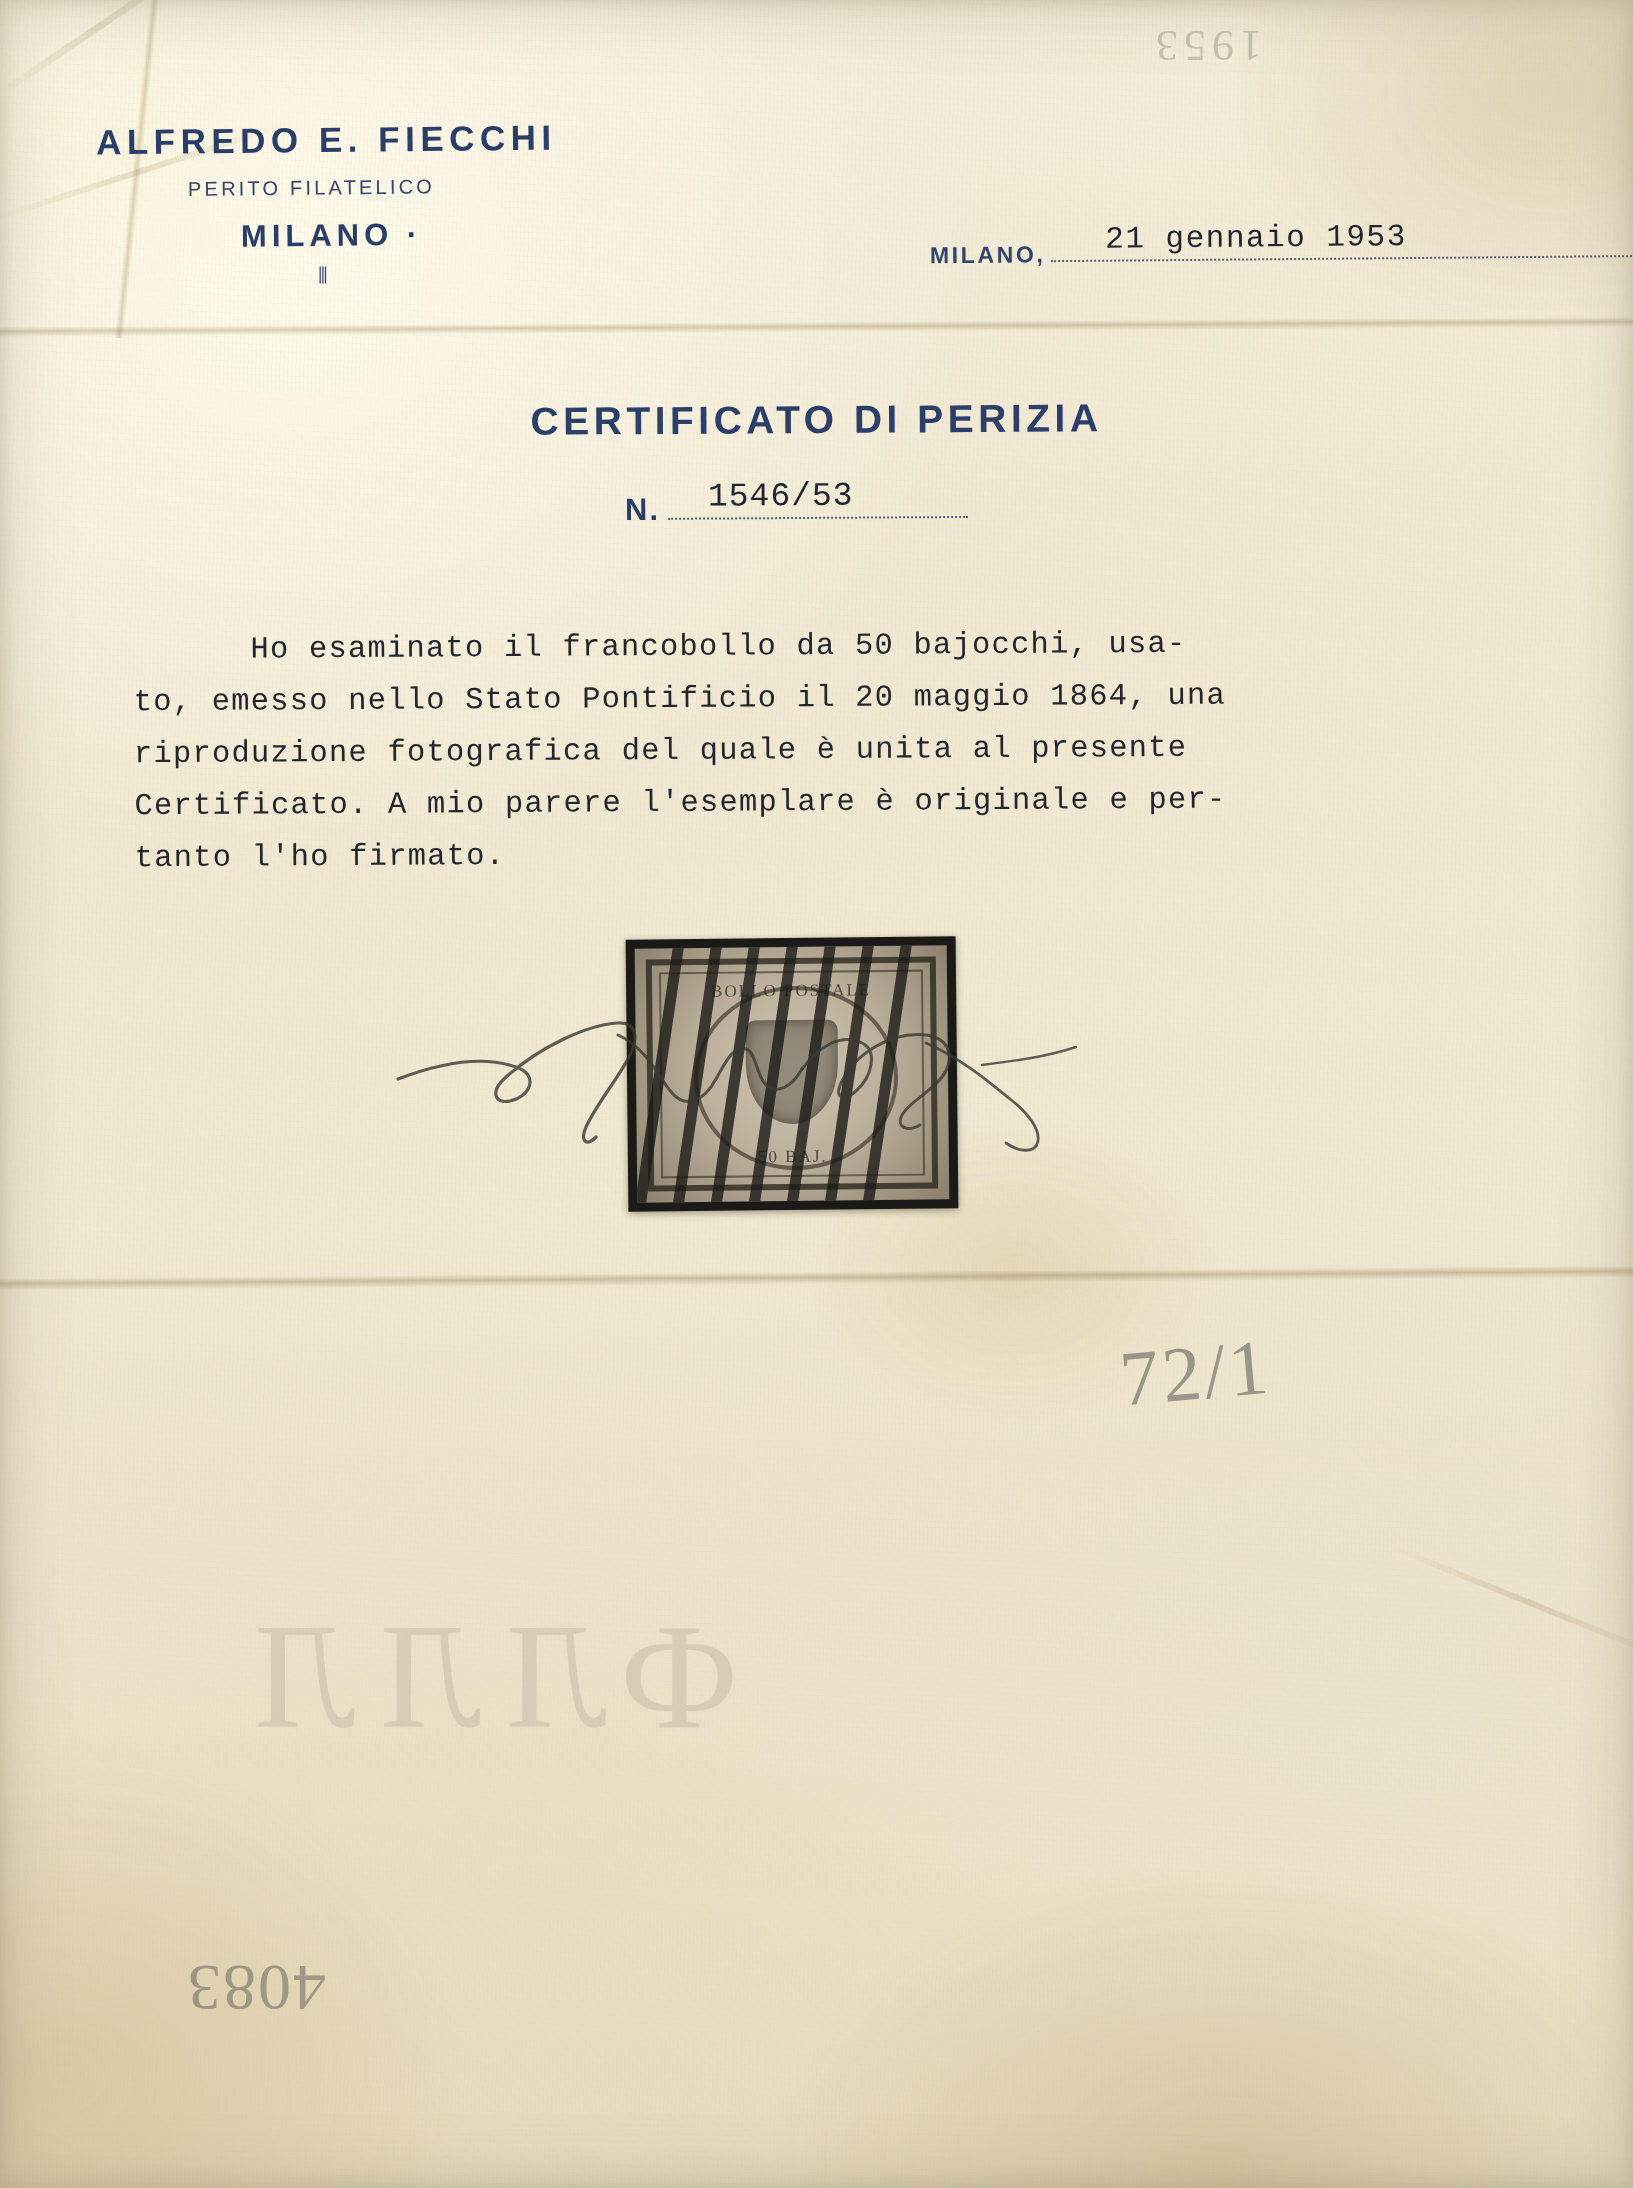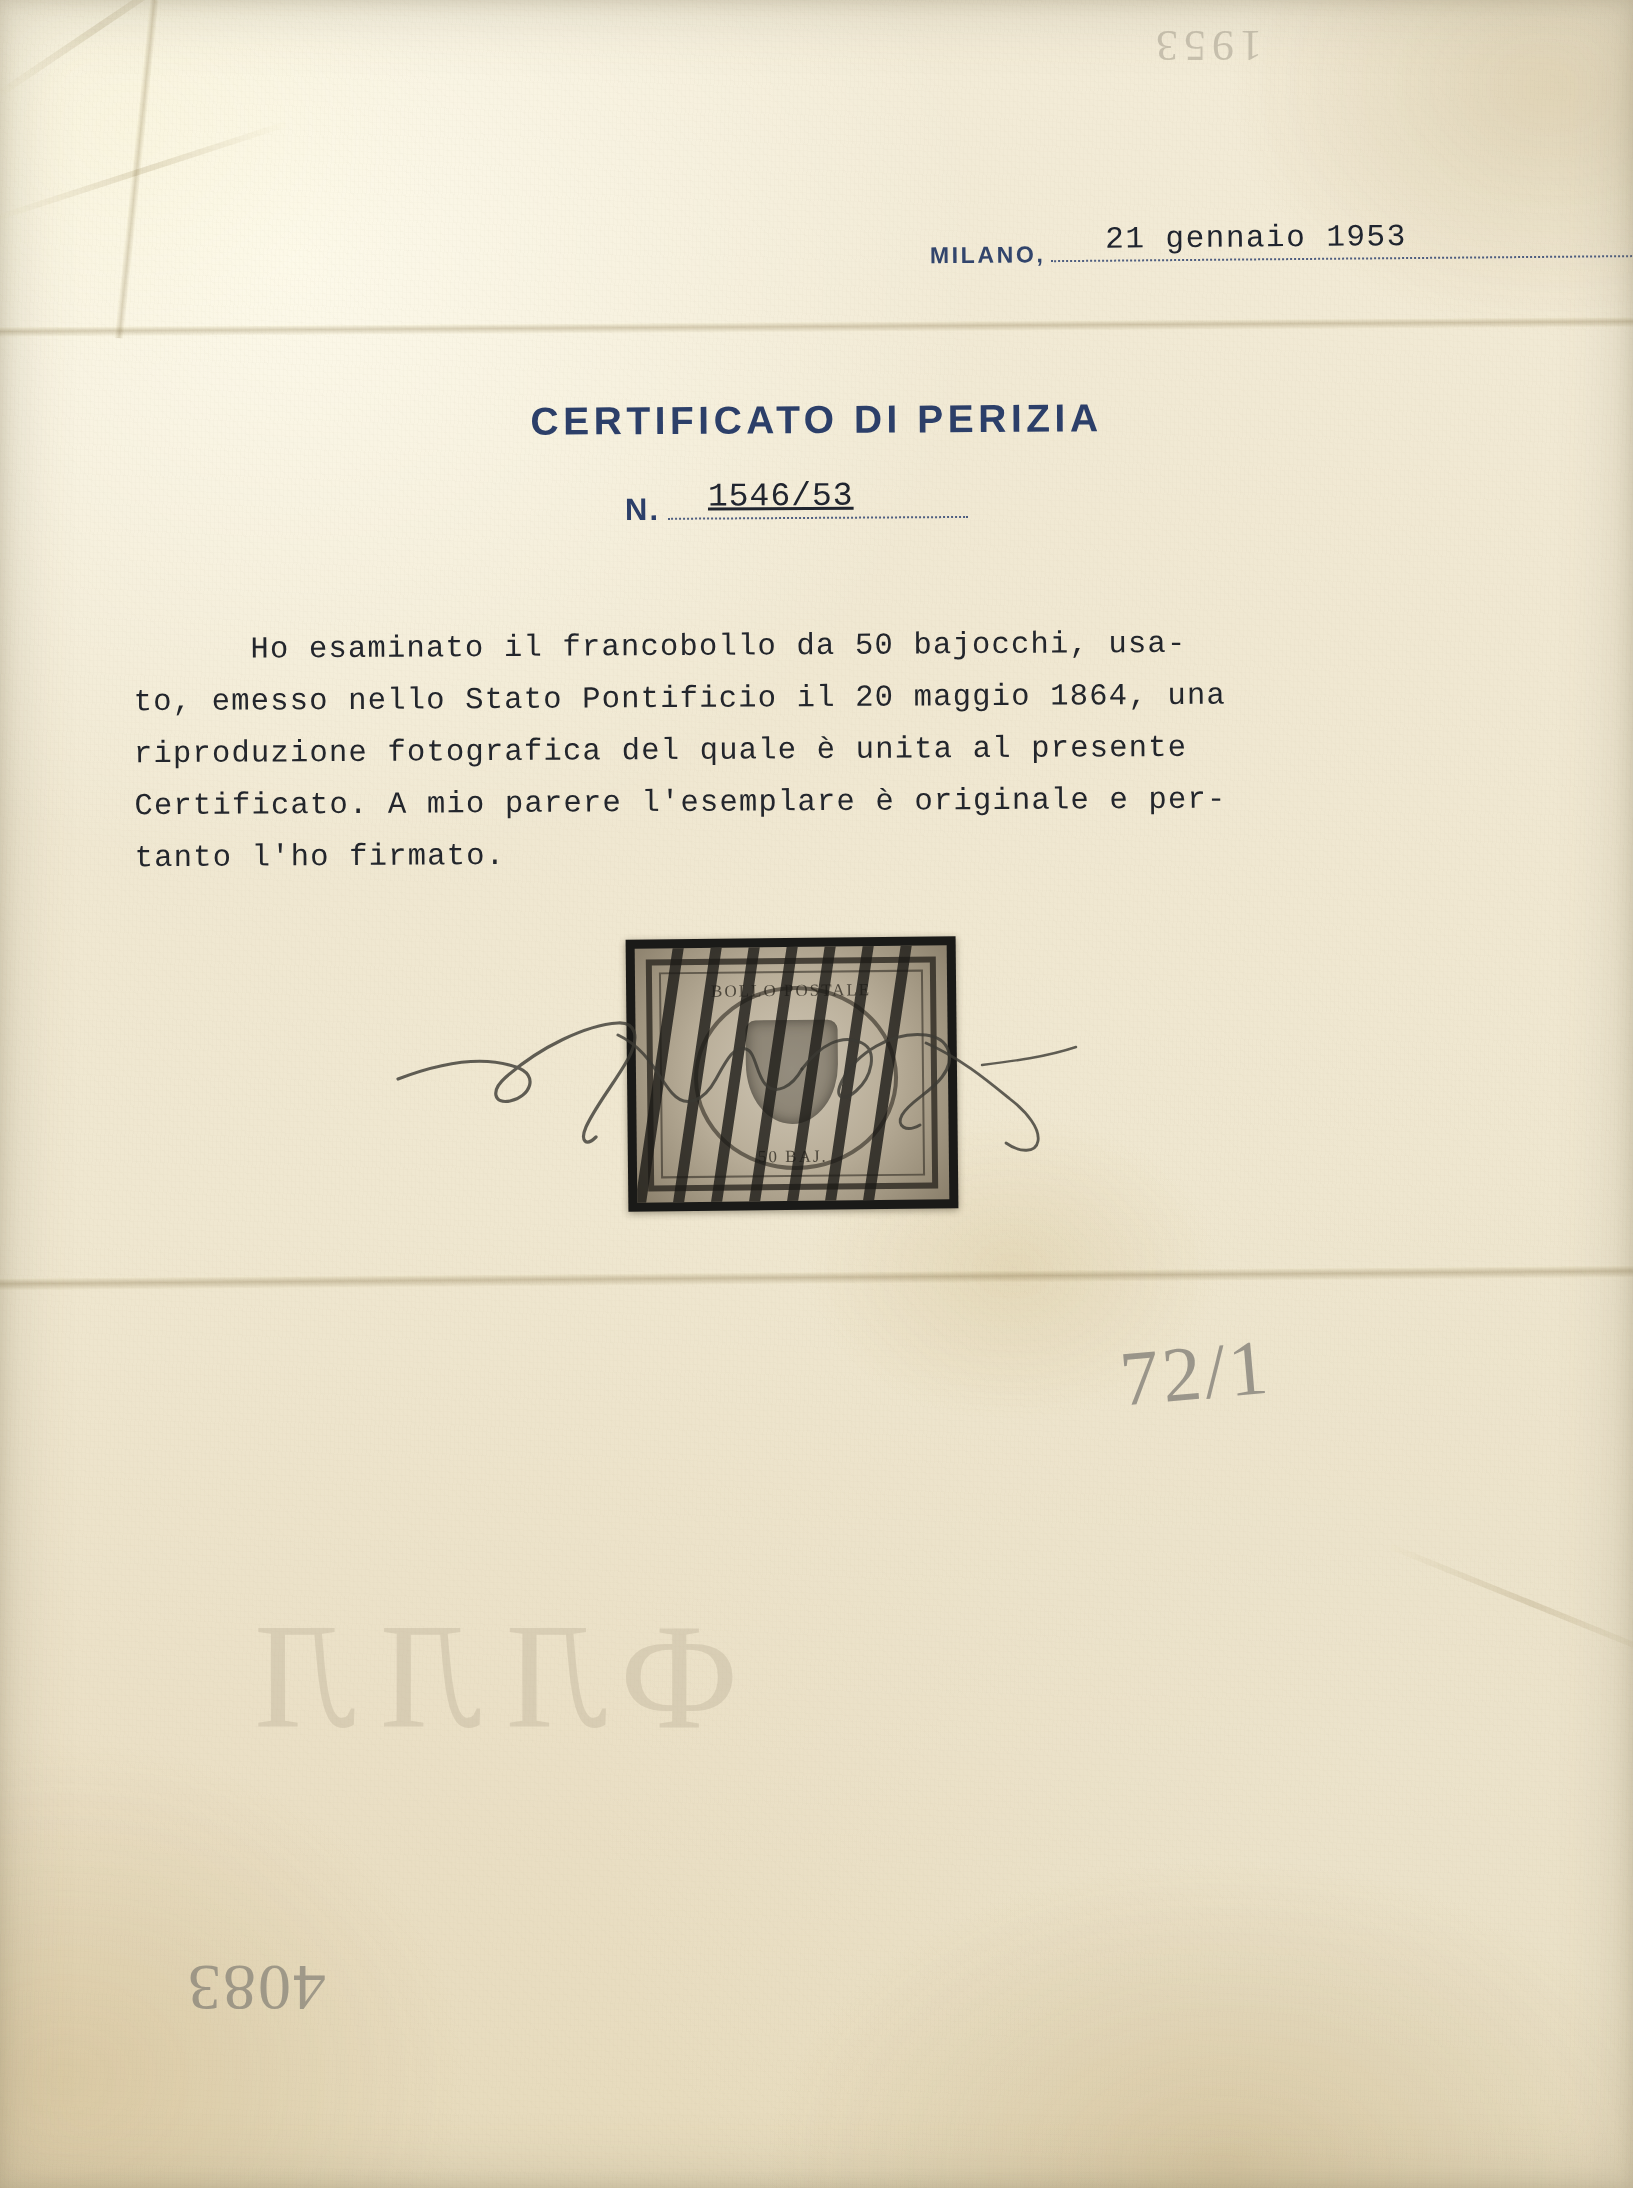--- a/index.html
+++ b/index.html
@@ -186,21 +186,20 @@
   }
   .certno .typed {
     position: absolute;
     left: 40px;
     bottom: 2px;
     font-family: "Liberation Mono", monospace;
     font-size: 33px;
     letter-spacing: 1px;
     color: #20252f;
     white-space: nowrap;
-    text-decoration: underline;
   }
 
   
   .body-text {
     position: absolute;
     left: 134px;
     top: 620px;
     width: 1380px;
     font-family: "Liberation Mono", monospace;
     font-size: 30.5px;
@@ -348,20 +347,26 @@
   <div class="fold h1"></div>
   <div class="fold h2"></div>
   <div class="fold v1"></div>
   <div class="crease" style="left:0;top:90px;width:240px;height:7px;transform:rotate(-34deg);transform-origin:left center;"></div>
   <div class="crease" style="left:0;top:214px;width:300px;height:6px;transform:rotate(-18deg);transform-origin:left center;"></div>
   <div class="crease" style="left:1380px;top:1600px;width:300px;height:6px;transform:rotate(22deg);"></div>
 
   <div class="ghost" style="left:230px;top:1590px;">ФЛЛЛ</div>
   <div class="faint-top">1953</div>
 
+  <div class="letterhead">
+    <div class="lh-name">ALFREDO E. FIECCHI</div>
+    <div class="lh-sub">PERITO FILATELICO</div>
+    <div class="lh-city">MILANO ·</div>
+    <div class="lh-orn">⦀</div>
+  </div>
 
   <div class="dateline">
     <span class="lbl">MILANO,</span>
     <span class="dots">
       <span class="typed">21 gennaio 1953</span>
     </span>
   </div>
 
   <div class="title">CERTIFICATO DI PERIZIA</div>
 

